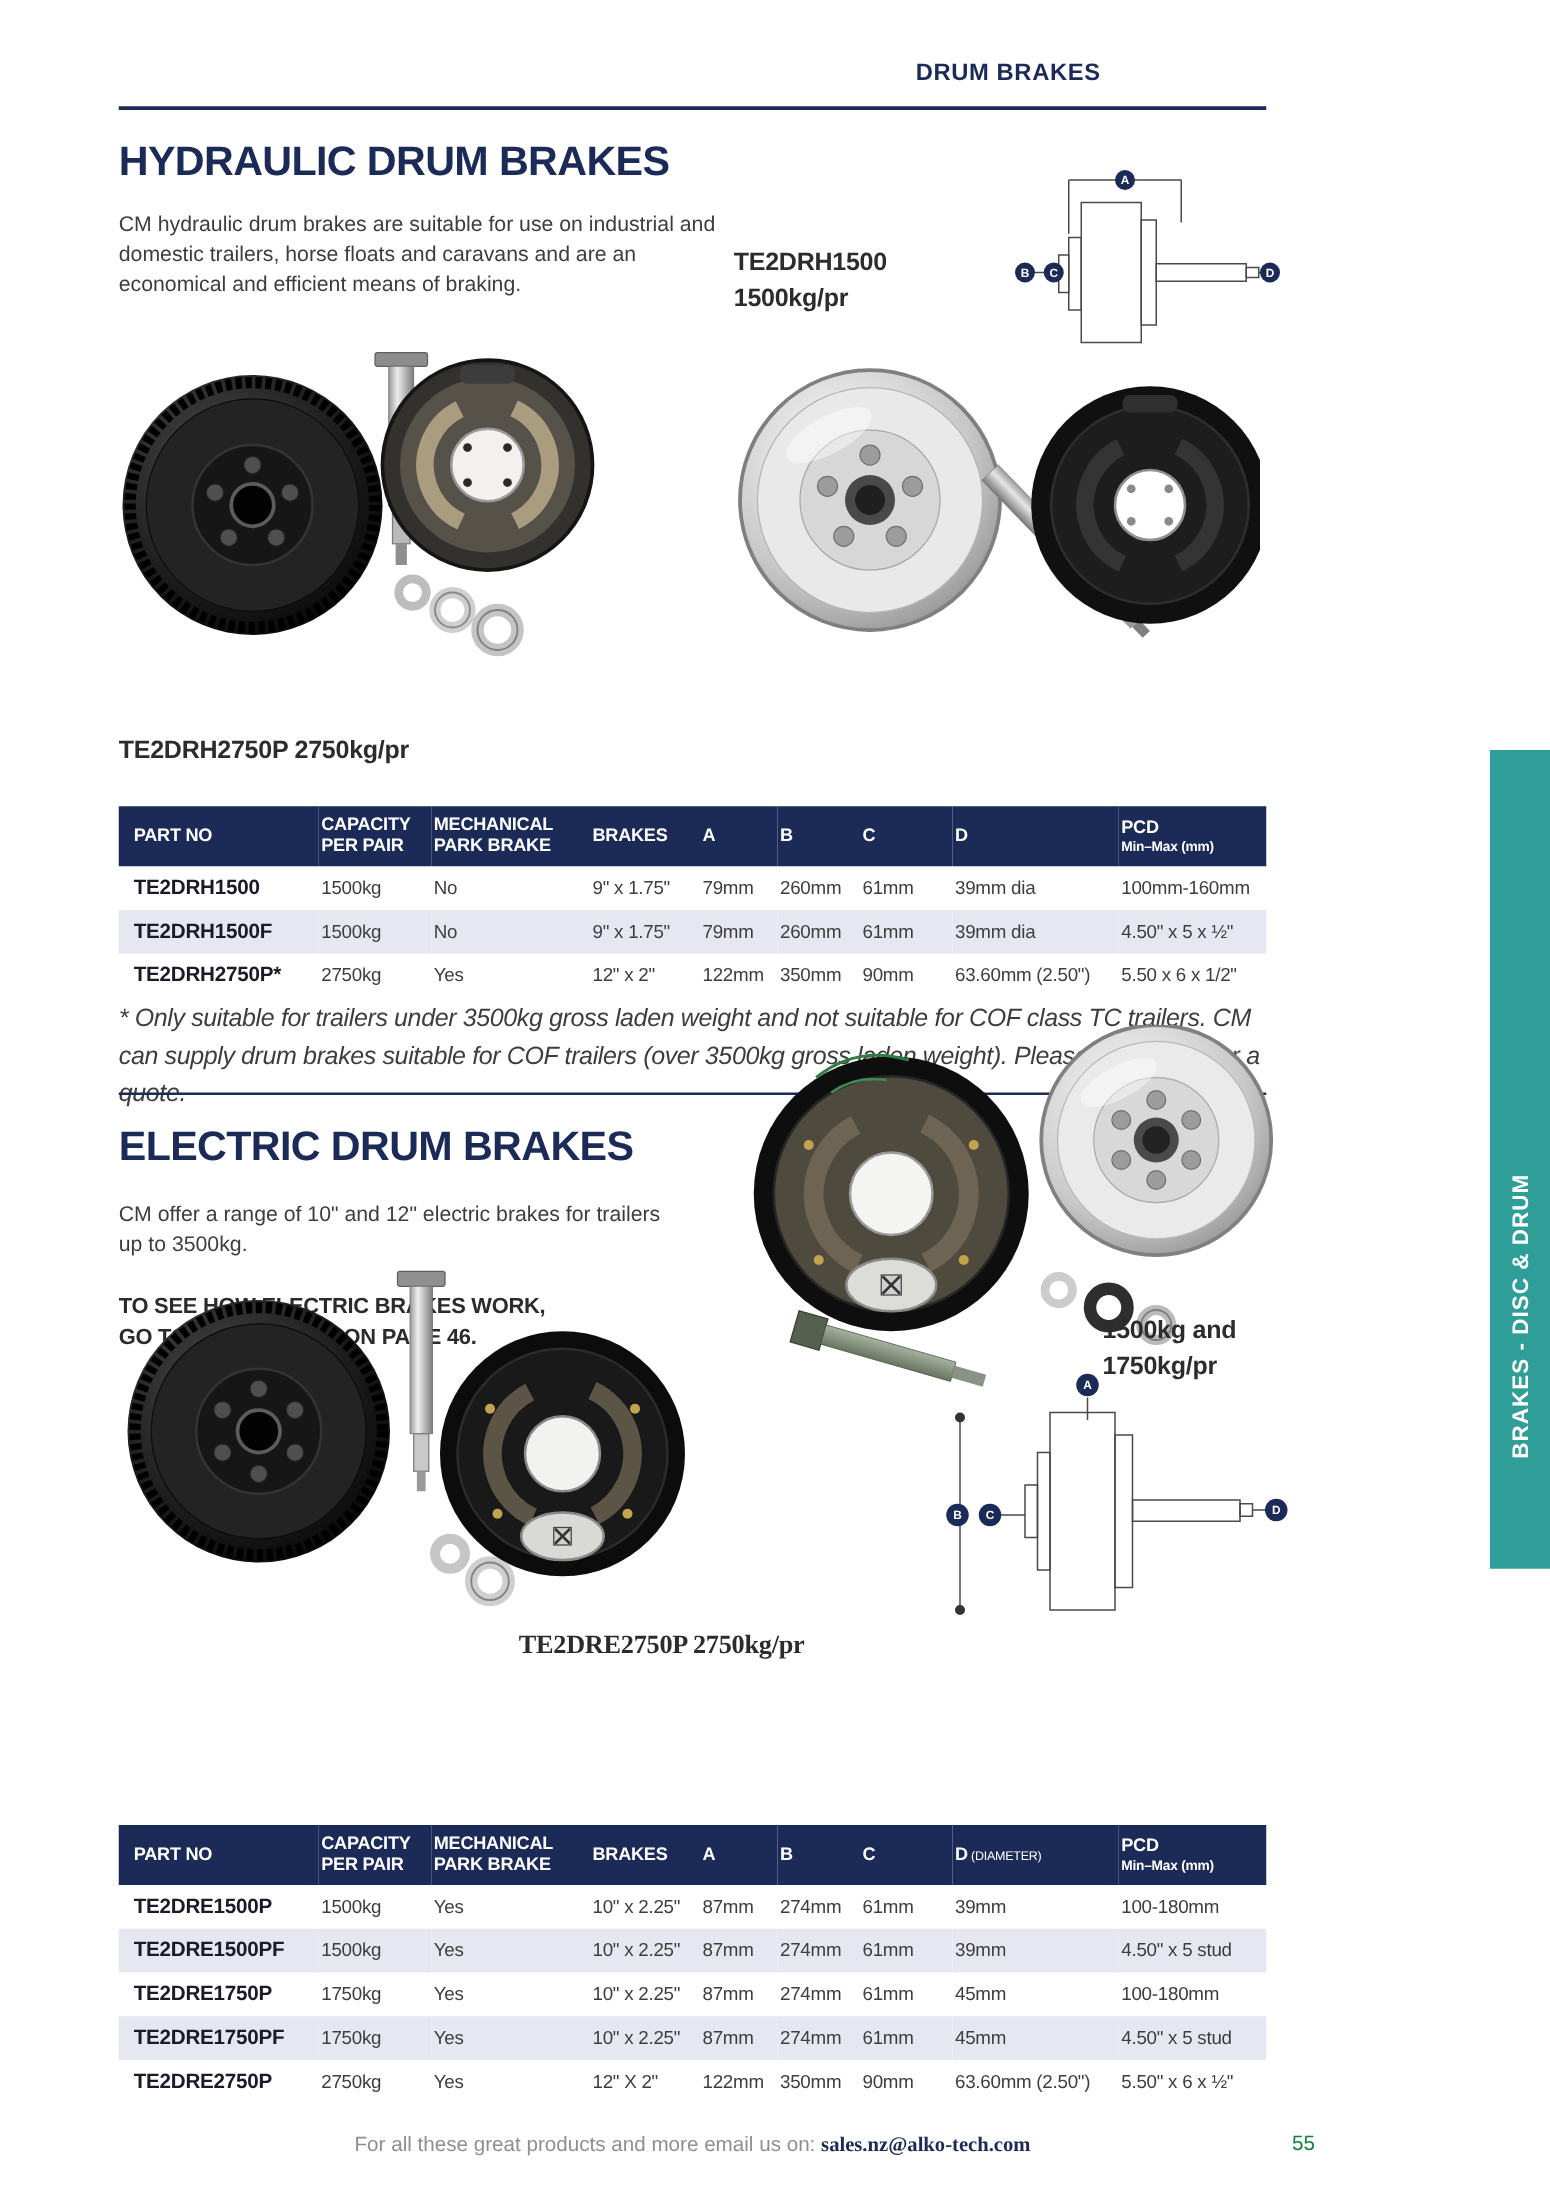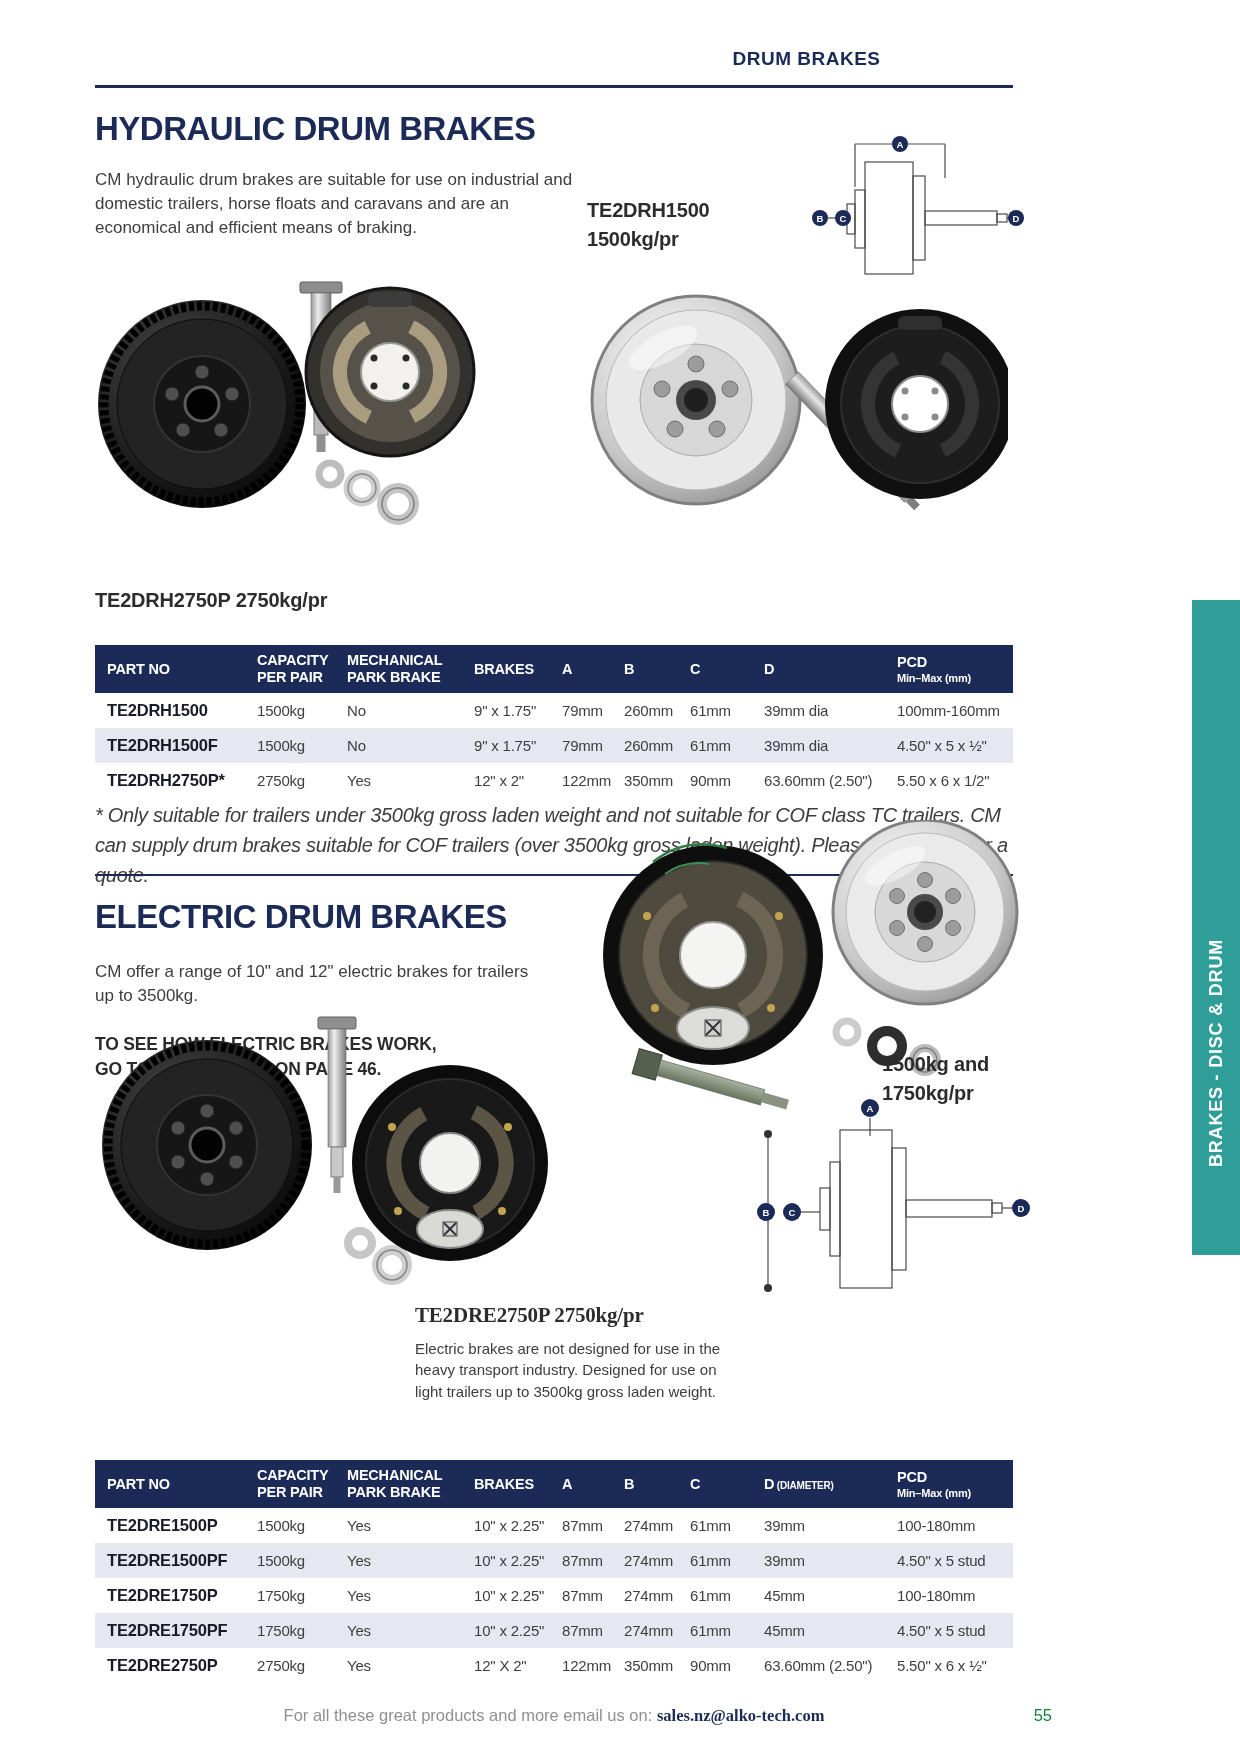--- a/index.html
+++ b/index.html
@@ -24,21 +24,21 @@
   table.dtable { border-collapse:collapse; table-layout:fixed; width:918px; }
   table.dtable thead th {
     background:#1b2a57; color:#ffffff; font-size:14.5px; font-weight:bold;
     text-align:left; vertical-align:middle; padding:7px 2px; line-height:1.18; letter-spacing:-.2px;
   }
   table.dtable th:first-child, table.dtable td:first-child { padding-left:12px;margin-left:45px; }
   table.dtable td { font-size:15px; color:#3e3e3e; padding:8px 2px; letter-spacing:-.2px; }
   table.dtable td:first-child { font-weight:bold; font-size:16.5px; color:#1a1a28; }
   table.dtable tbody tr:nth-child(even) { background:#e7e7f1; }
   .th-sub { font-size:11px; font-weight:bold; margin-top:1px; }
-  .th-inline { font-size:10px; font-weight:bold; }
+  .th-inline { font-size:10px; font-weight:normal; }
 
   .footer-line { font-size:16.5px; color:#8f8f8f; text-align:center; }
   .footer-line .mail { color:#1b2a57; font-weight:bold;font-family:Liberation Serif, serif; }
   .page-num { font-size:16.5px; font-weight:normal; color:#15803d; text-align:right; }
 
   .sidebar {
     background:#2f9e98; display:flex; flex-direction:column;
     align-items:center; justify-content:flex-end;
   }
   .sidebar-label {
@@ -401,21 +401,20 @@
     <circle class="dim-circ" cx="14" cy="120" r="9"></circle>
     <text class="dim-txt" x="14" y="120" dy="3.5" text-anchor="middle">B</text>
     <circle class="dim-circ" cx="40" cy="120" r="9"></circle>
     <text class="dim-txt" x="40" y="120" dy="3.5" text-anchor="middle">C</text>
     <circle class="dim-circ" cx="269" cy="116" r="9"></circle>
     <text class="dim-txt" x="269" y="116" dy="3.5" text-anchor="middle">D</text>
   </svg>
 
   <div class="abs prod-label" style="left:415px; top:1300px; font-size:21px;font-family:Liberation Serif, serif;">TE2DRE2750P 2750kg/pr</div>
 
-  <p class="abs small-note" style="left:415px; top:1338px; width:330px;">Electric brakes are not designed for use in the heavy transport industry. Designed for use on light trailers up to 3500kg gross laden weight.</p>
 
   <div class="abs" style="left:95px; top:1460px;">
     <table class="dtable">
       <colgroup>
         <col style="width:160px">
           <col style="width:90px">
           <col style="width:127px">
           <col style="width:88px">
         <col style="width:62px">
           <col style="width:66px">

